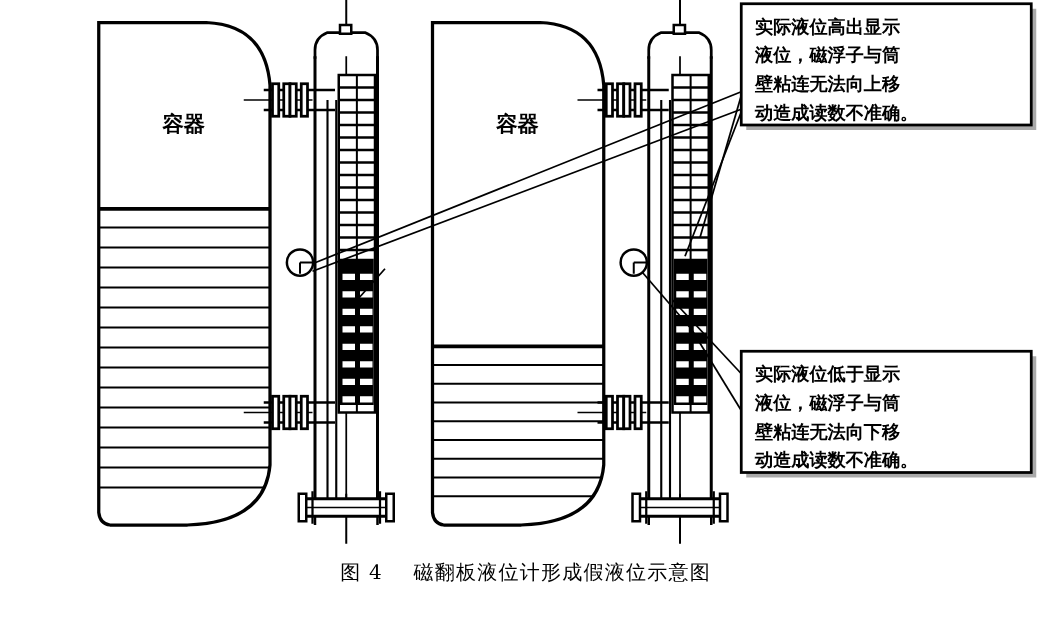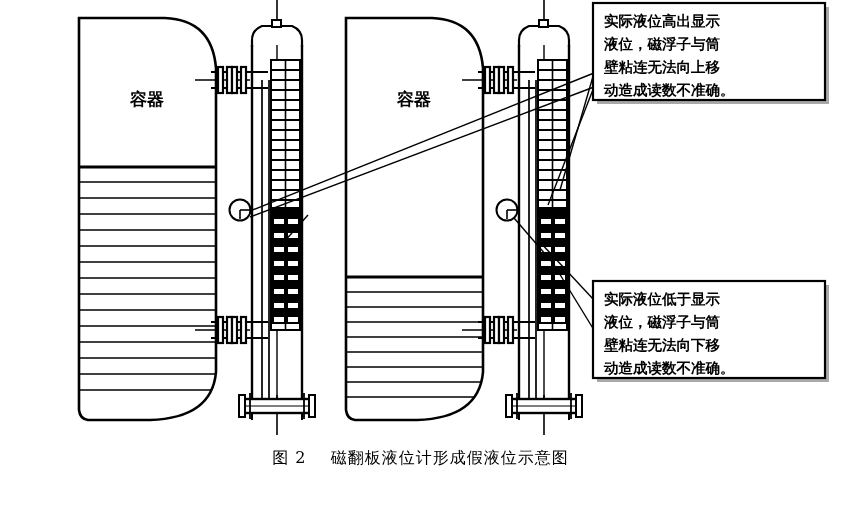--- a/index.html
+++ b/index.html
@@ -351,15 +351,15 @@
     <rect x="597" y="285" width="232" height="97" fill="#9a9a9a" opacity="0.85"></rect>
     <rect x="593" y="281" width="232" height="97" fill="#ffffff" stroke="#000" stroke-width="2.2"></rect>
     <text class="note-text" x="604" y="304">实际液位低于显示</text>
     <text class="note-text" x="604" y="327">液位，磁浮子与筒</text>
     <text class="note-text" x="604" y="350">壁粘连无法向下移</text>
     <text class="note-text" x="604" y="373">动造成读数不准确。</text>
   </g>
 
 </svg>
 
-<div class="cap">图 2    磁翻板液位计形成假液位示意图</div>
+<div class="cap">图 4    磁翻板液位计形成假液位示意图</div>
 
 </div>
 
 </body></html>

